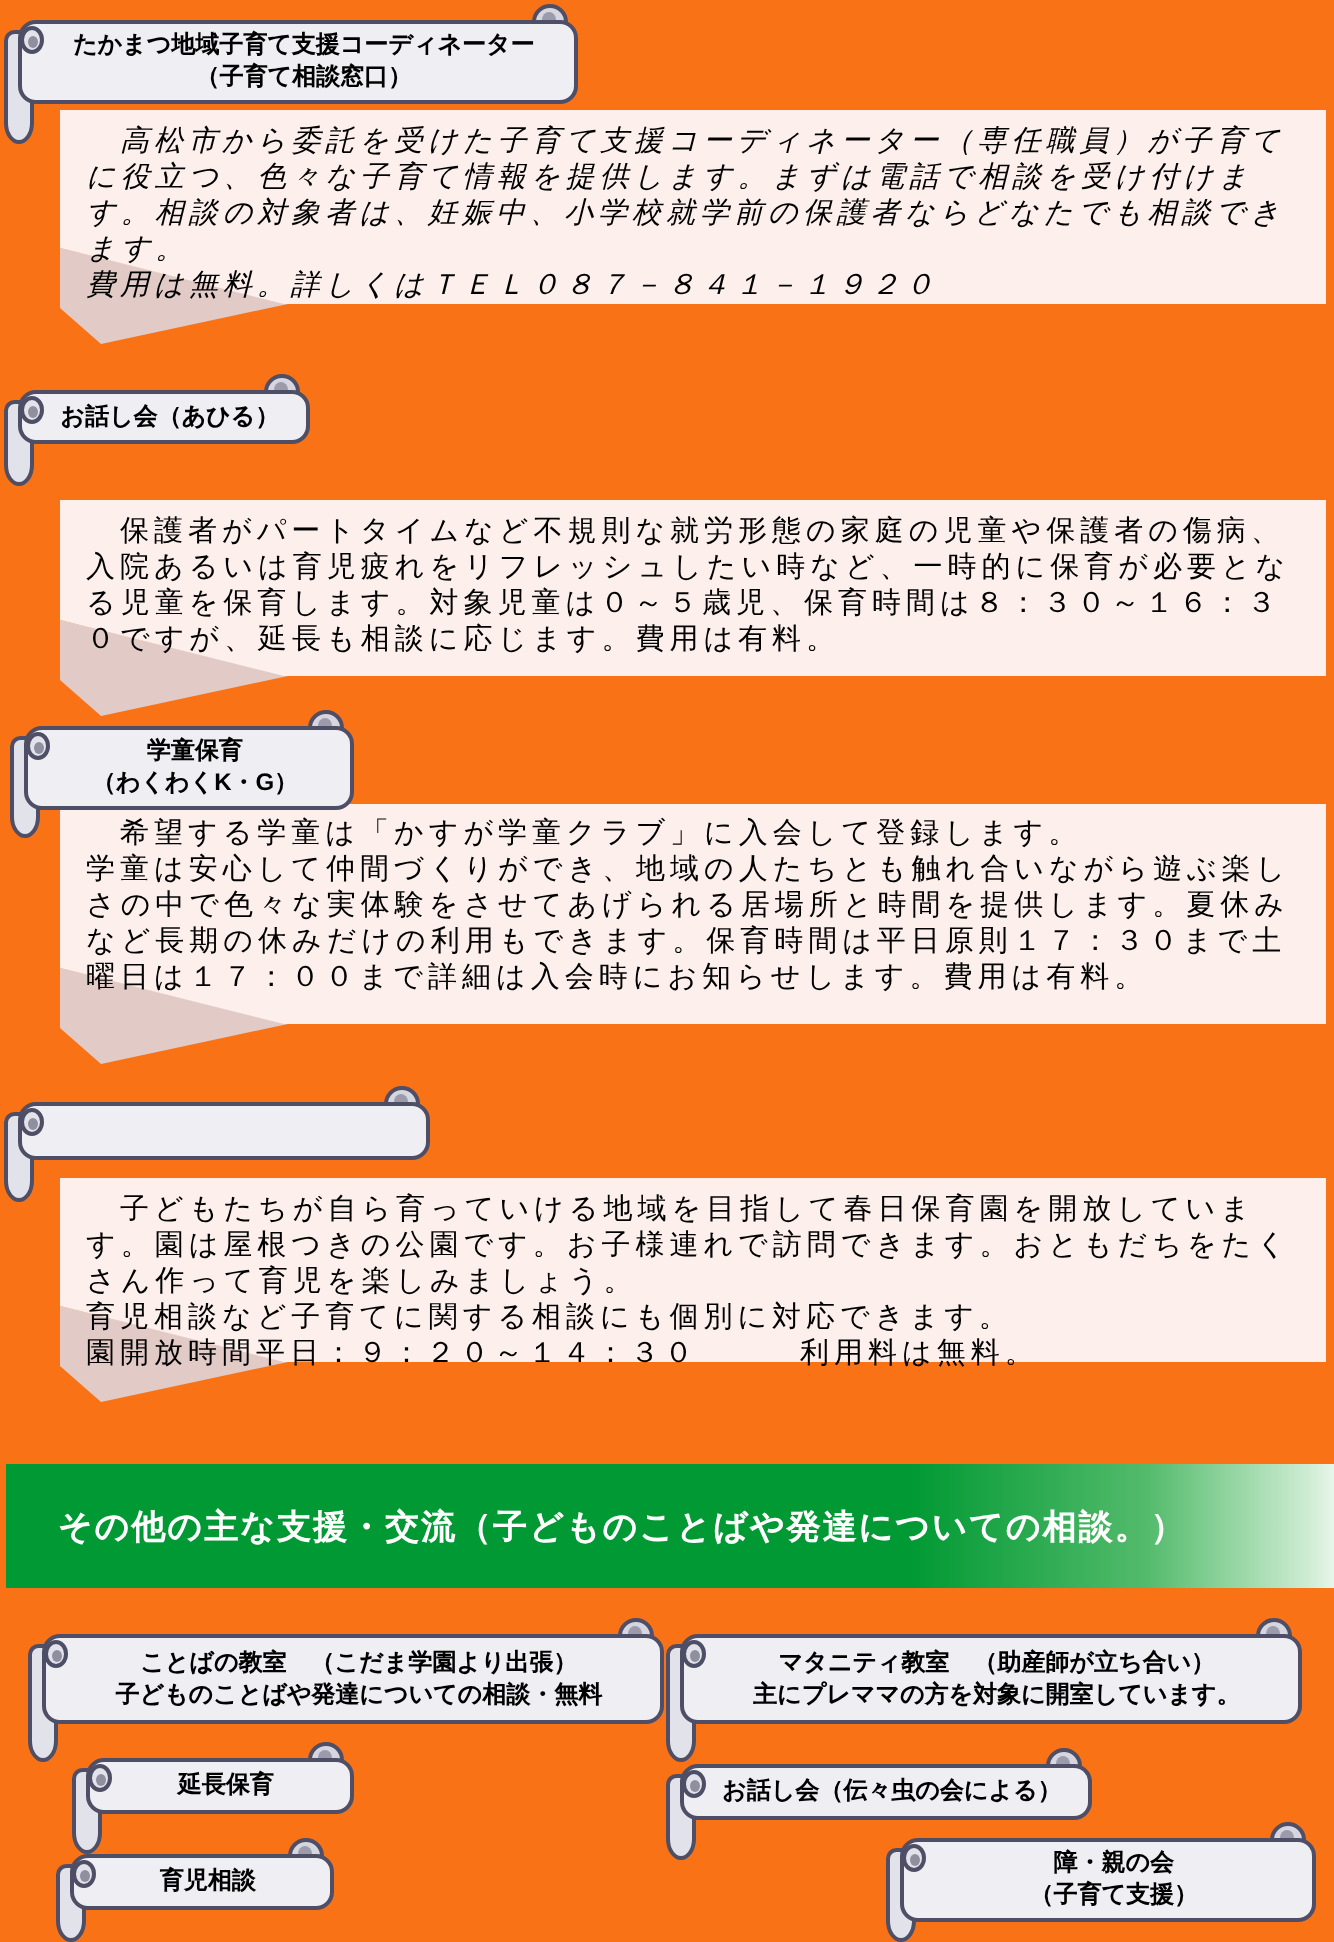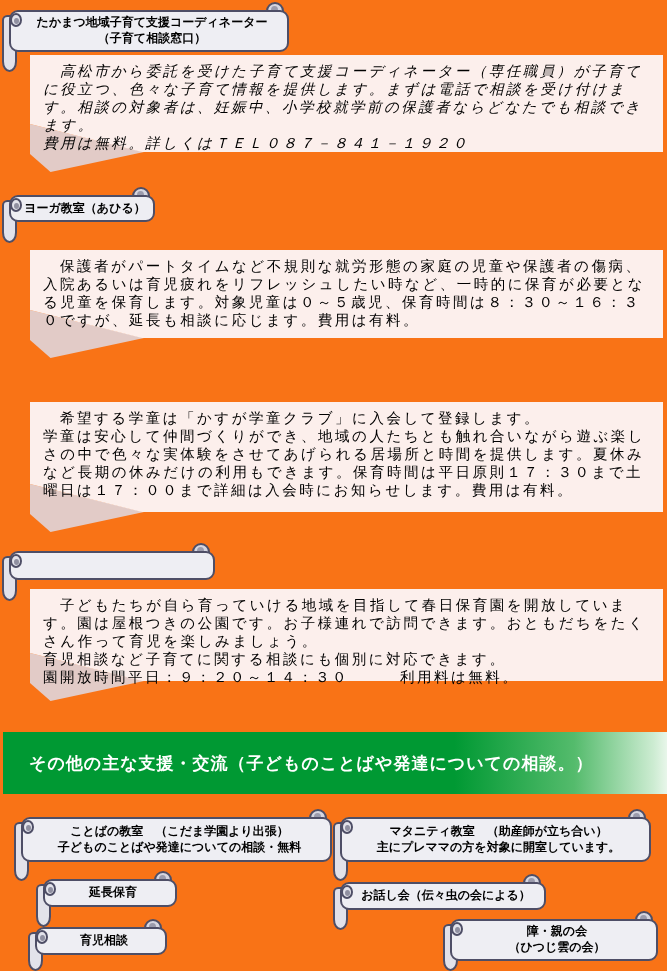--- a/index.html
+++ b/index.html
@@ -82,21 +82,21 @@
     background:#e2cbc7;
     clip-path: polygon(0 2px, 100% 30px, 18% 100%, 0 64%);
   }
   .pink-text {
     position:absolute; left:13px; right:6px; top:7px;
     font-size:14.5px; line-height:18px; letter-spacing:2.5px;
     white-space:pre-line; z-index:2;
   }
   .p1 { top:55px;  height:117px;font-style:italic; }
   .p2 { top:250px; height:108px; }
-  .p3 { top:402px; height:130px; }
+  .p3 { top:402px; height:130px;font-family:Liberation Mono, monospace; }
   .p4 { top:589px; height:112px; }
 
   
   .green-banner {
     position:absolute; left:3px; top:732px; width:664px; height:62px;
     background:linear-gradient(90deg,#009933 0%,#009933 68%,
                #54bb6c 86%,#cdecd2 98%,#e8f6ea 100%);
     display:flex; align-items:center; z-index:3;
   }
   .green-text {
@@ -122,28 +122,36 @@
     <div class="pink-main"></div>
     <div class="pink-text">　高松市から委託を受けた子育て支援コーディネーター（専任職員）が子育てに役立つ、色々な子育て情報を提供します。まずは電話で相談を受け付けます。相談の対象者は、妊娠中、小学校就学前の保護者ならどなたでも相談できます。
 費用は無料。詳しくはＴＥＬ０８７－８４１－１９２０</div>
   </div>
 
   <div class="scroll s2">
     <div class="s-curl"></div>
     <div class="s-roll"></div>
     <div class="s-body"></div>
     <div class="s-spiral"></div>
-    <div class="s-text">ヨーガ教室（あひる）</div>
+    <div class="s-text">お話し会（あひる）</div>
   </div>
   <div class="pink p2">
     <div class="pink-flap"></div>
     <div class="pink-main"></div>
     <div class="pink-text">　保護者がパートタイムなど不規則な就労形態の家庭の児童や保護者の傷病、入院あるいは育児疲れをリフレッシュしたい時など、一時的に保育が必要となる児童を保育します。対象児童は０～５歳児、保育時間は８：３０～１６：３０ですが、延長も相談に応じます。費用は有料。</div>
   </div>
 
+  <div class="scroll s3">
+    <div class="s-curl"></div>
+    <div class="s-roll"></div>
+    <div class="s-body"></div>
+    <div class="s-spiral"></div>
+    <div class="s-text">学童保育
+（わくわくK・G）</div>
+  </div>
   <div class="pink p3">
     <div class="pink-flap"></div>
     <div class="pink-main"></div>
     <div class="pink-text">　希望する学童は「かすが学童クラブ」に入会して登録します。
 学童は安心して仲間づくりができ、地域の人たちとも触れ合いながら遊ぶ楽しさの中で色々な実体験をさせてあげられる居場所と時間を提供します。夏休みなど長期の休みだけの利用もできます。保育時間は平日原則１７：３０まで土曜日は１７：００まで詳細は入会時にお知らせします。費用は有料。</div>
   </div>
 
   <div class="scroll s4">
     <div class="s-curl"></div>
     <div class="s-roll"></div>
@@ -204,16 +212,16 @@
     <div class="s-spiral"></div>
     <div class="s-text">育児相談</div>
   </div>
 
   <div class="scroll sg">
     <div class="s-curl"></div>
     <div class="s-roll"></div>
     <div class="s-body"></div>
     <div class="s-spiral"></div>
     <div class="s-text">障・親の会
-（ひつじ雲の会）</div>
+（子育て支援）</div>
   </div>
 
 </div>
 
 </body></html>

